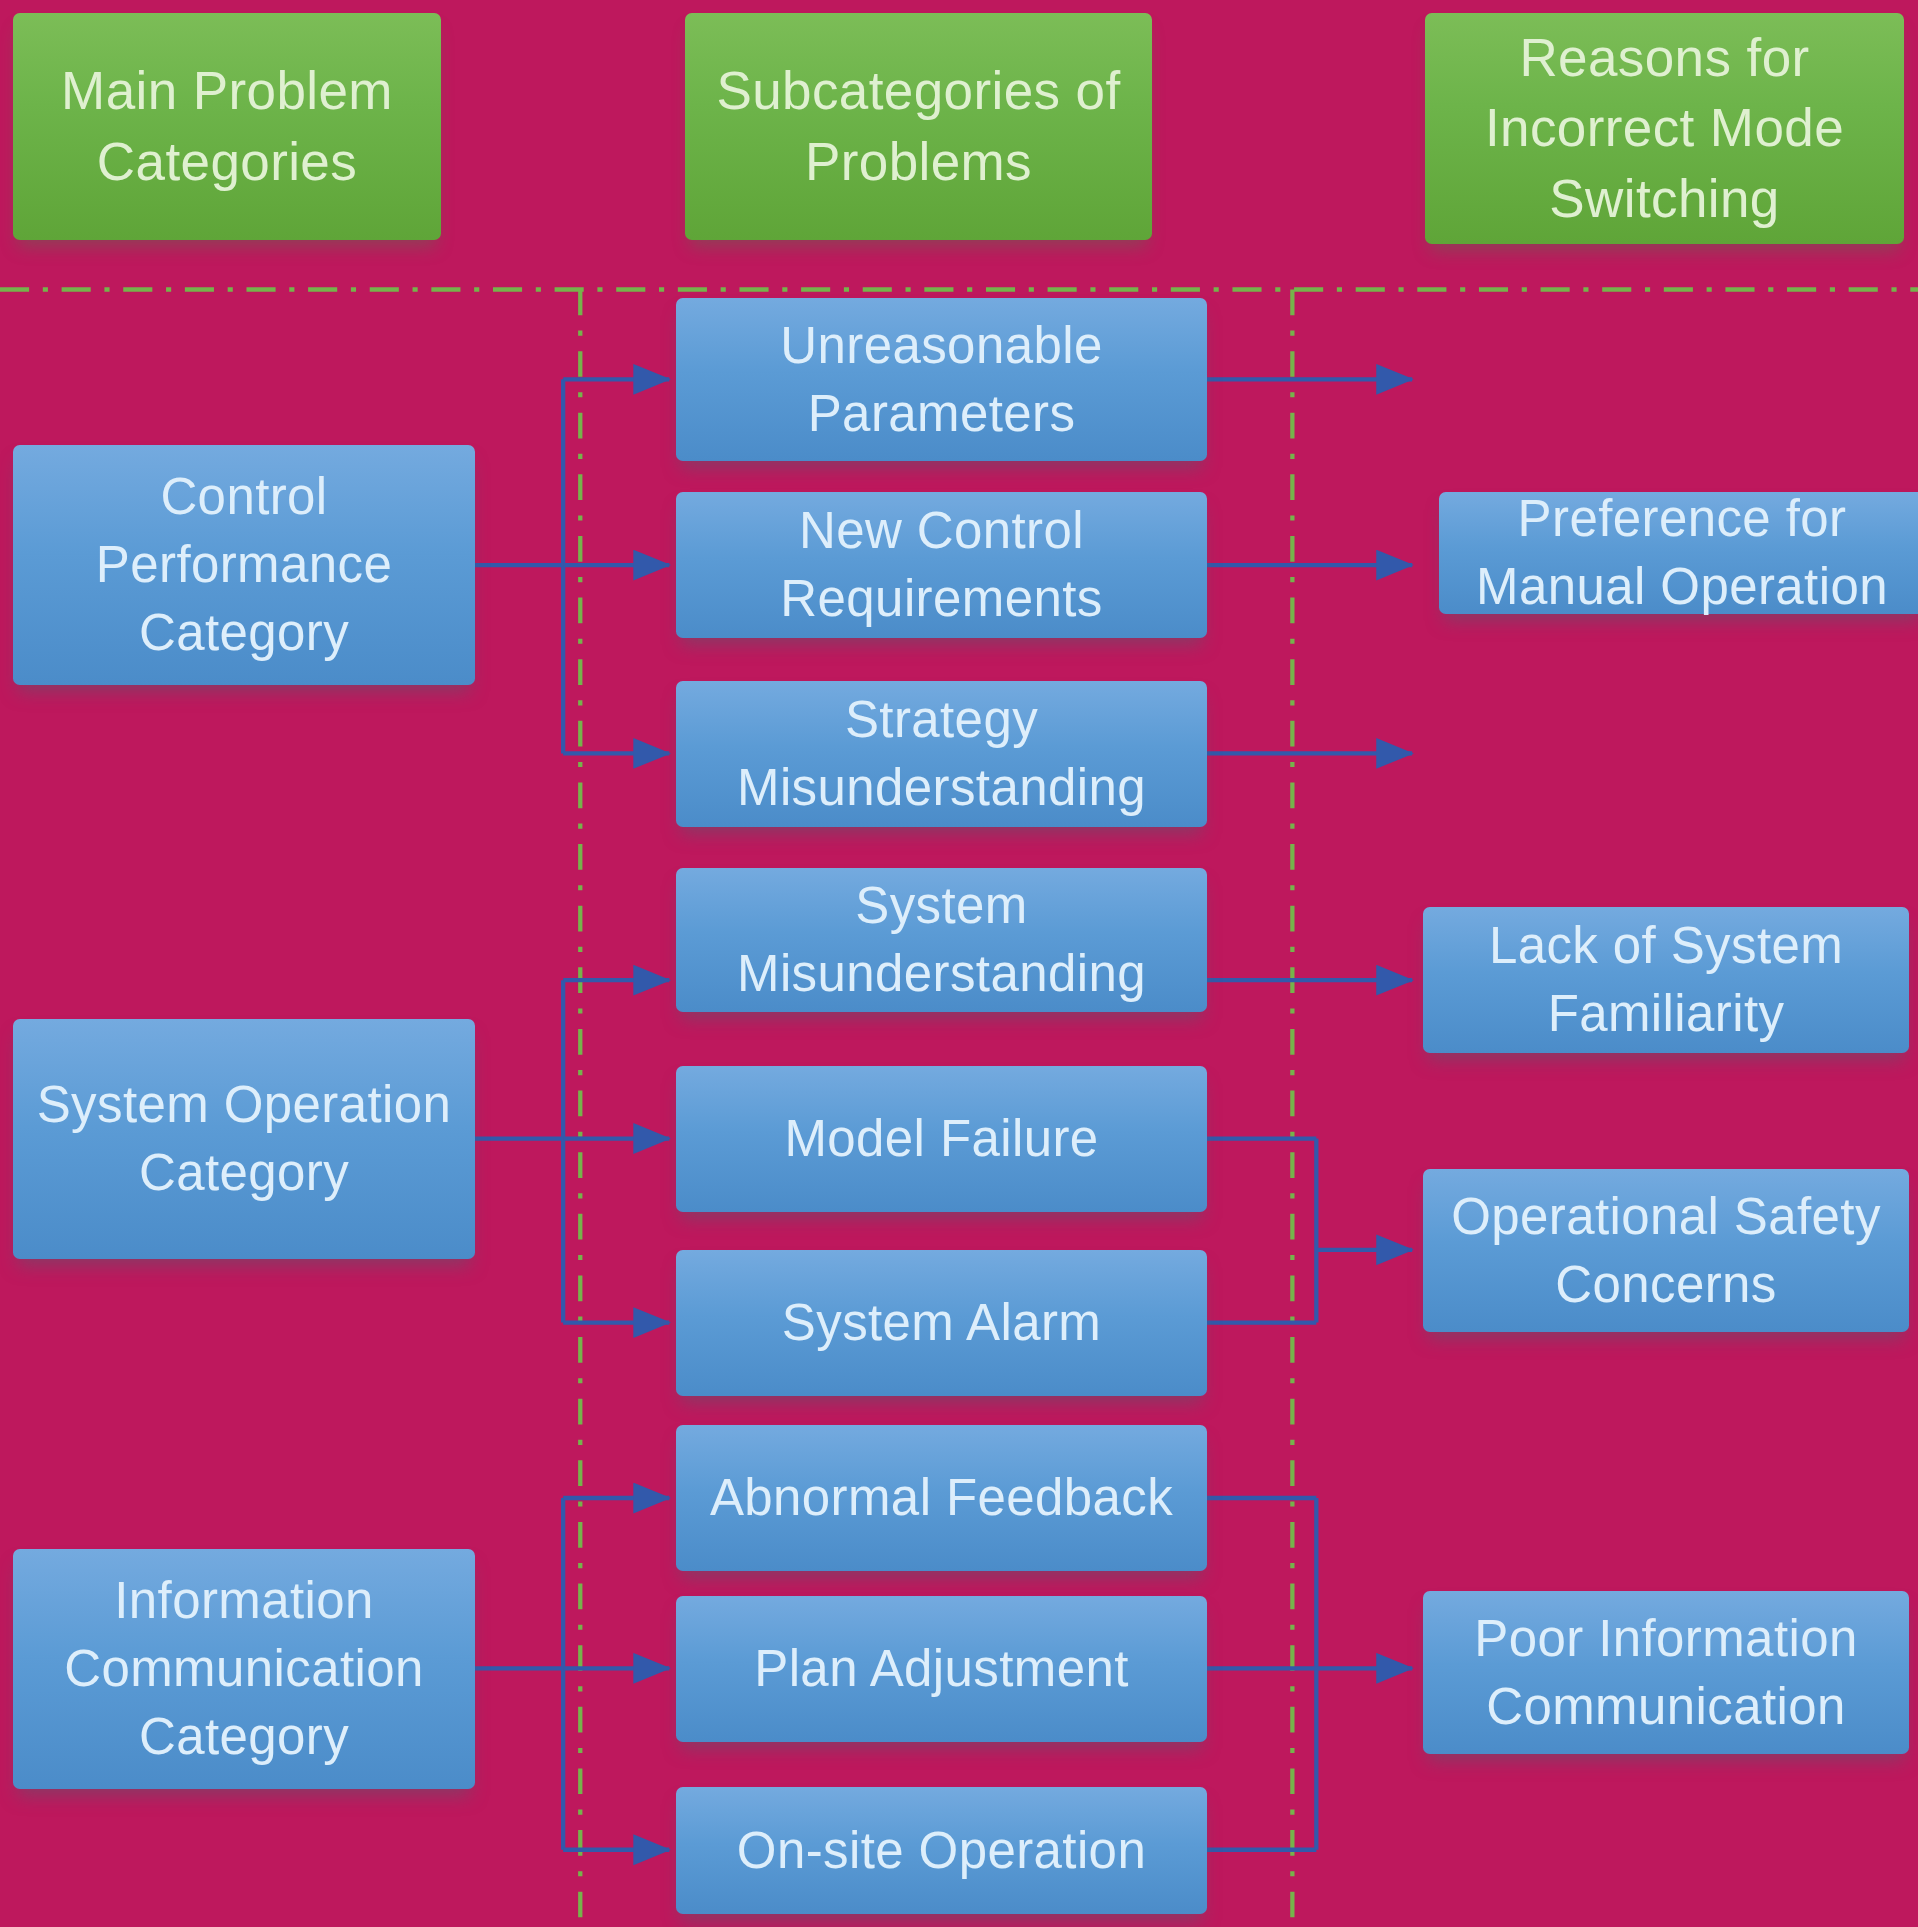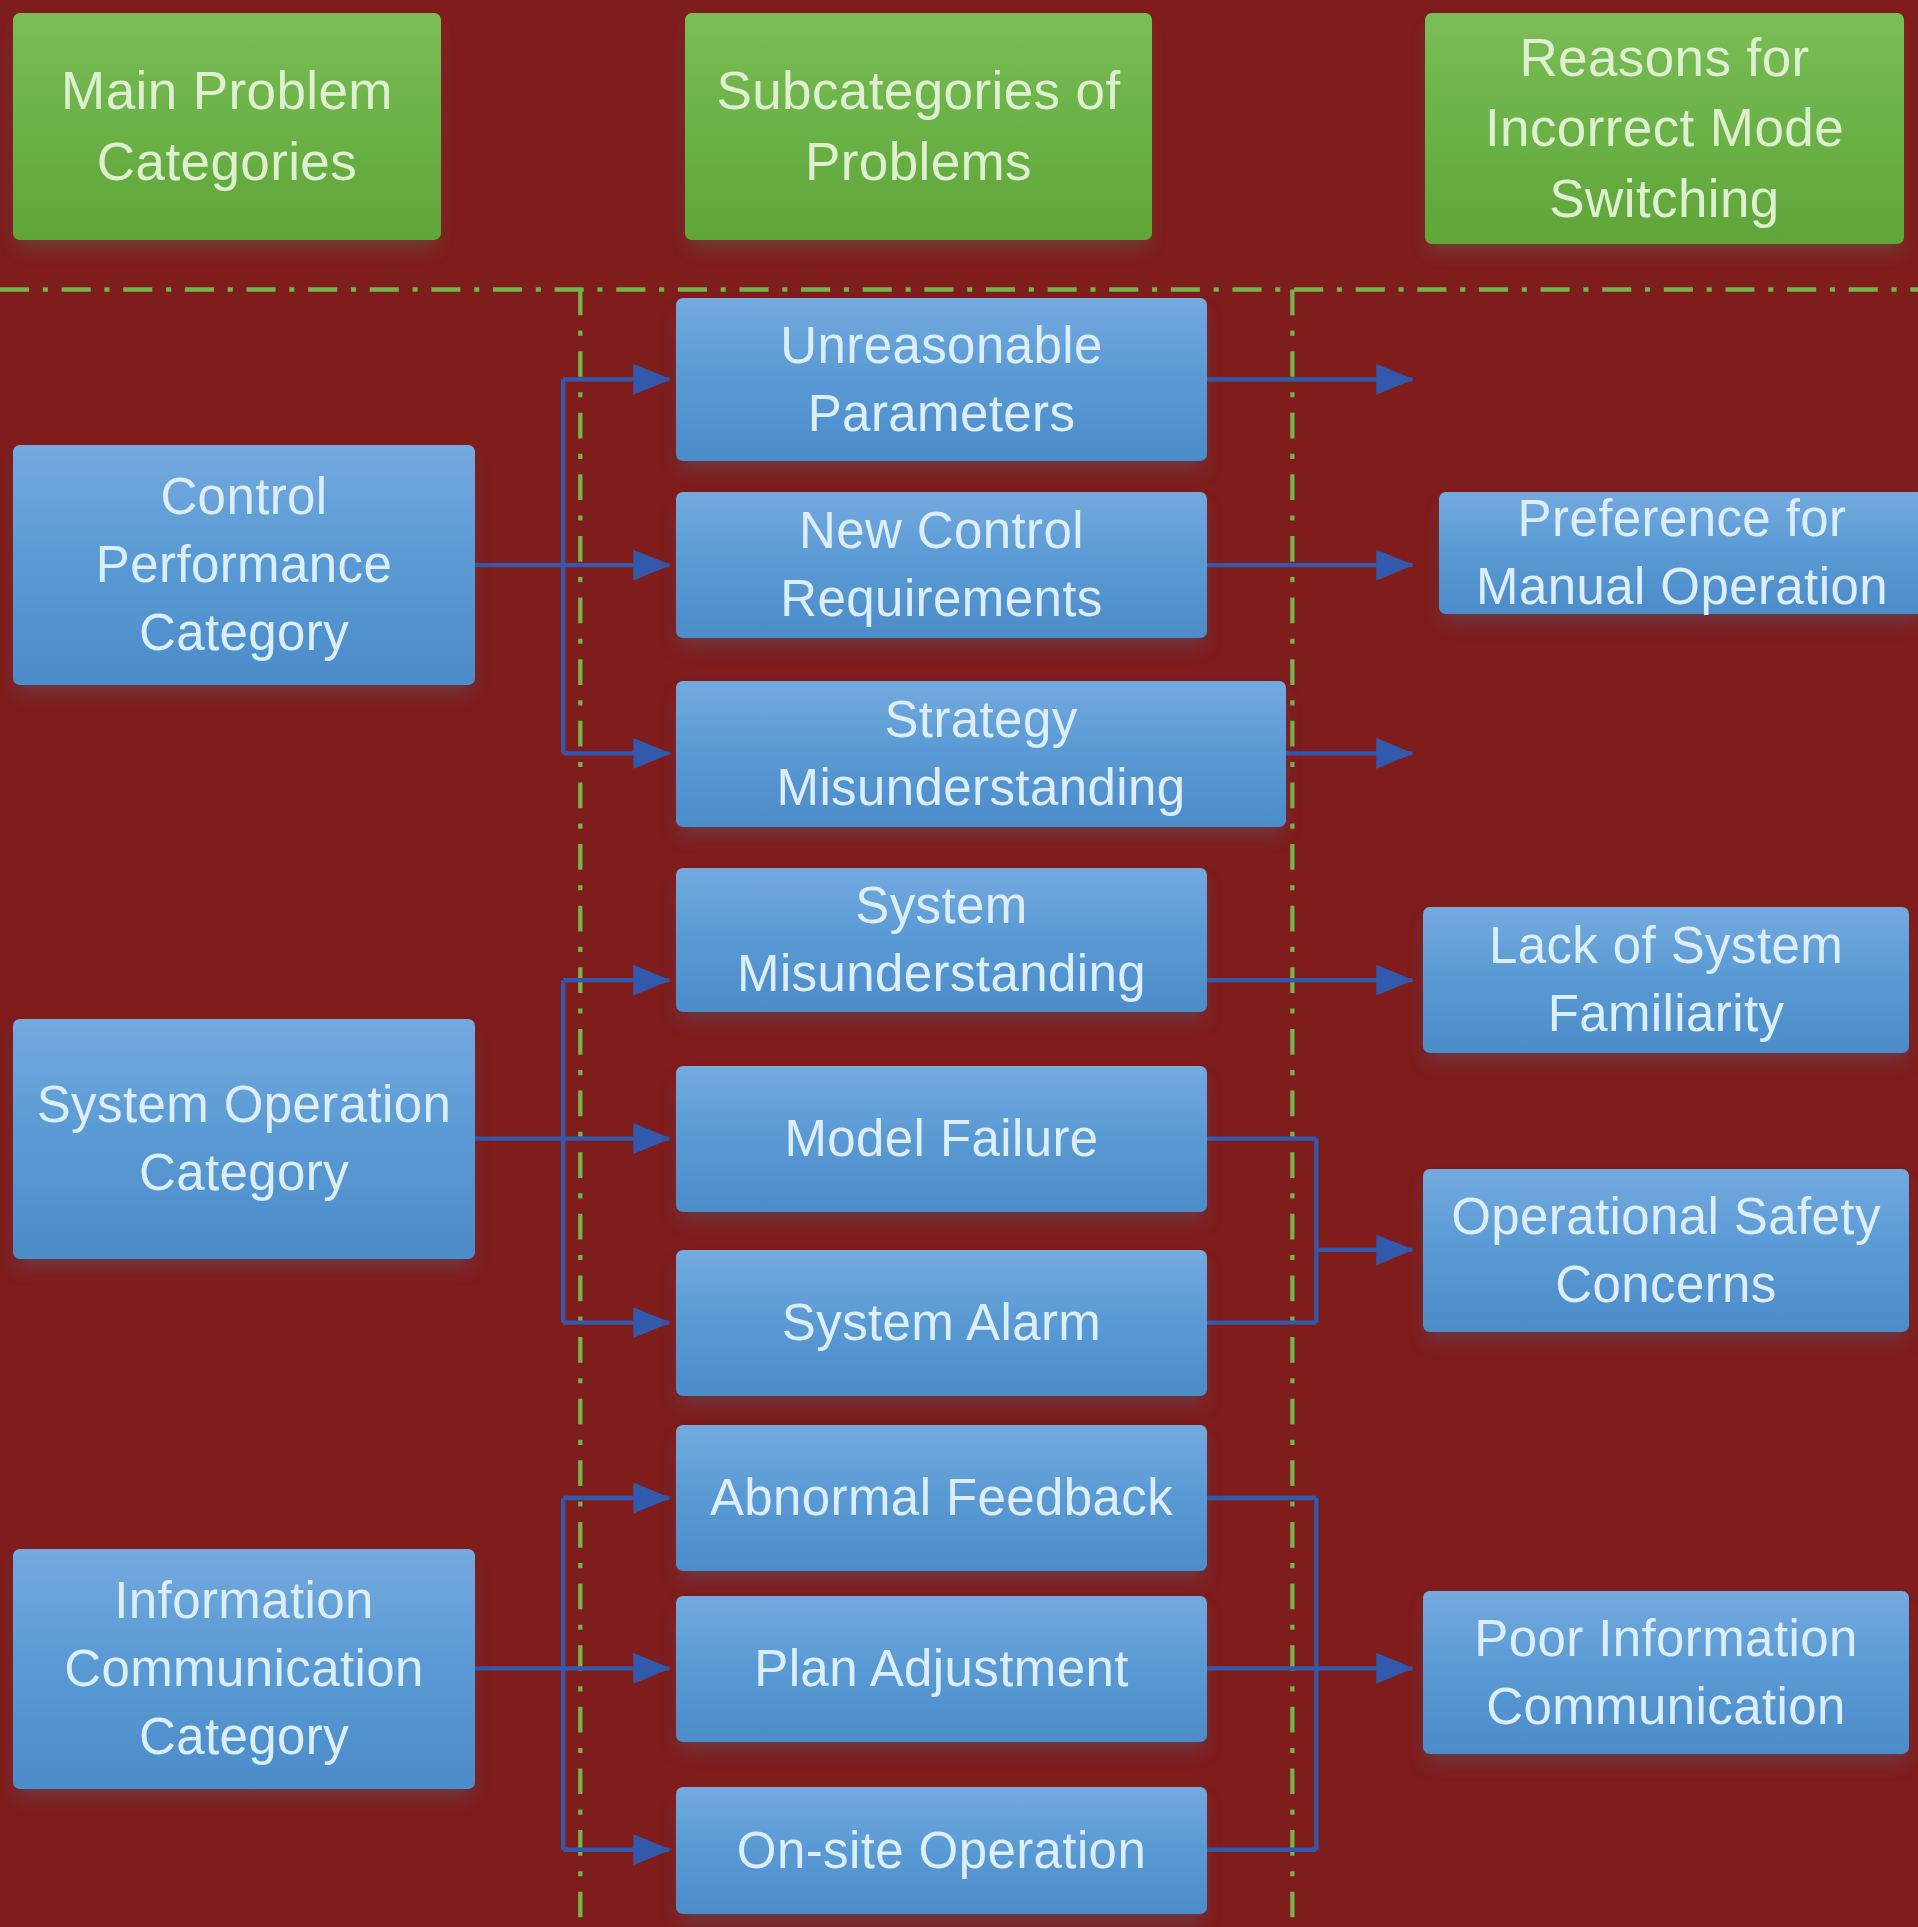--- a/index.html
+++ b/index.html
@@ -1,20 +1,20 @@
 <!DOCTYPE html>
 <html style="font-size:13.7px"><head>
 <meta charset="utf-8">
 <style>
   html,body{margin:0;padding:0;background:#ffffff;}
   .canvas{
     position:relative;
     width:1918px;
     height:1927px;
-    background:#7f1d1d;
+    background:#be185d;
     font-family:"Liberation Sans", sans-serif;
     overflow:hidden;
   }
   .connectors{
     position:absolute;
     left:0;top:0;
     width:1918px;height:1927px;
     z-index:0;
   }
   .box{
@@ -119,21 +119,21 @@
   <div class="box blue" style="left:13px;top:1549px;width:462px;height:240px">
     <span>Information Communication Category</span>
   </div>
 
   <div class="box blue" style="left:676px;top:298px;width:531px;height:163px">
     <span>Unreasonable Parameters</span>
   </div>
   <div class="box blue" style="left:676px;top:492px;width:531px;height:146px">
     <span>New Control Requirements</span>
   </div>
-  <div class="box blue" style="left:676px;top:681px;width:610px;height:146px">
+  <div class="box blue" style="left:676px;top:681px;width:531px;height:146px">
     <span>Strategy Misunderstanding</span>
   </div>
   <div class="box blue" style="left:676px;top:868px;width:531px;height:144px">
     <span>System Misunderstanding</span>
   </div>
   <div class="box blue" style="left:676px;top:1066px;width:531px;height:146px">
     <span>Model Failure</span>
   </div>
   <div class="box blue" style="left:676px;top:1250px;width:531px;height:146px">
     <span>System Alarm</span>

